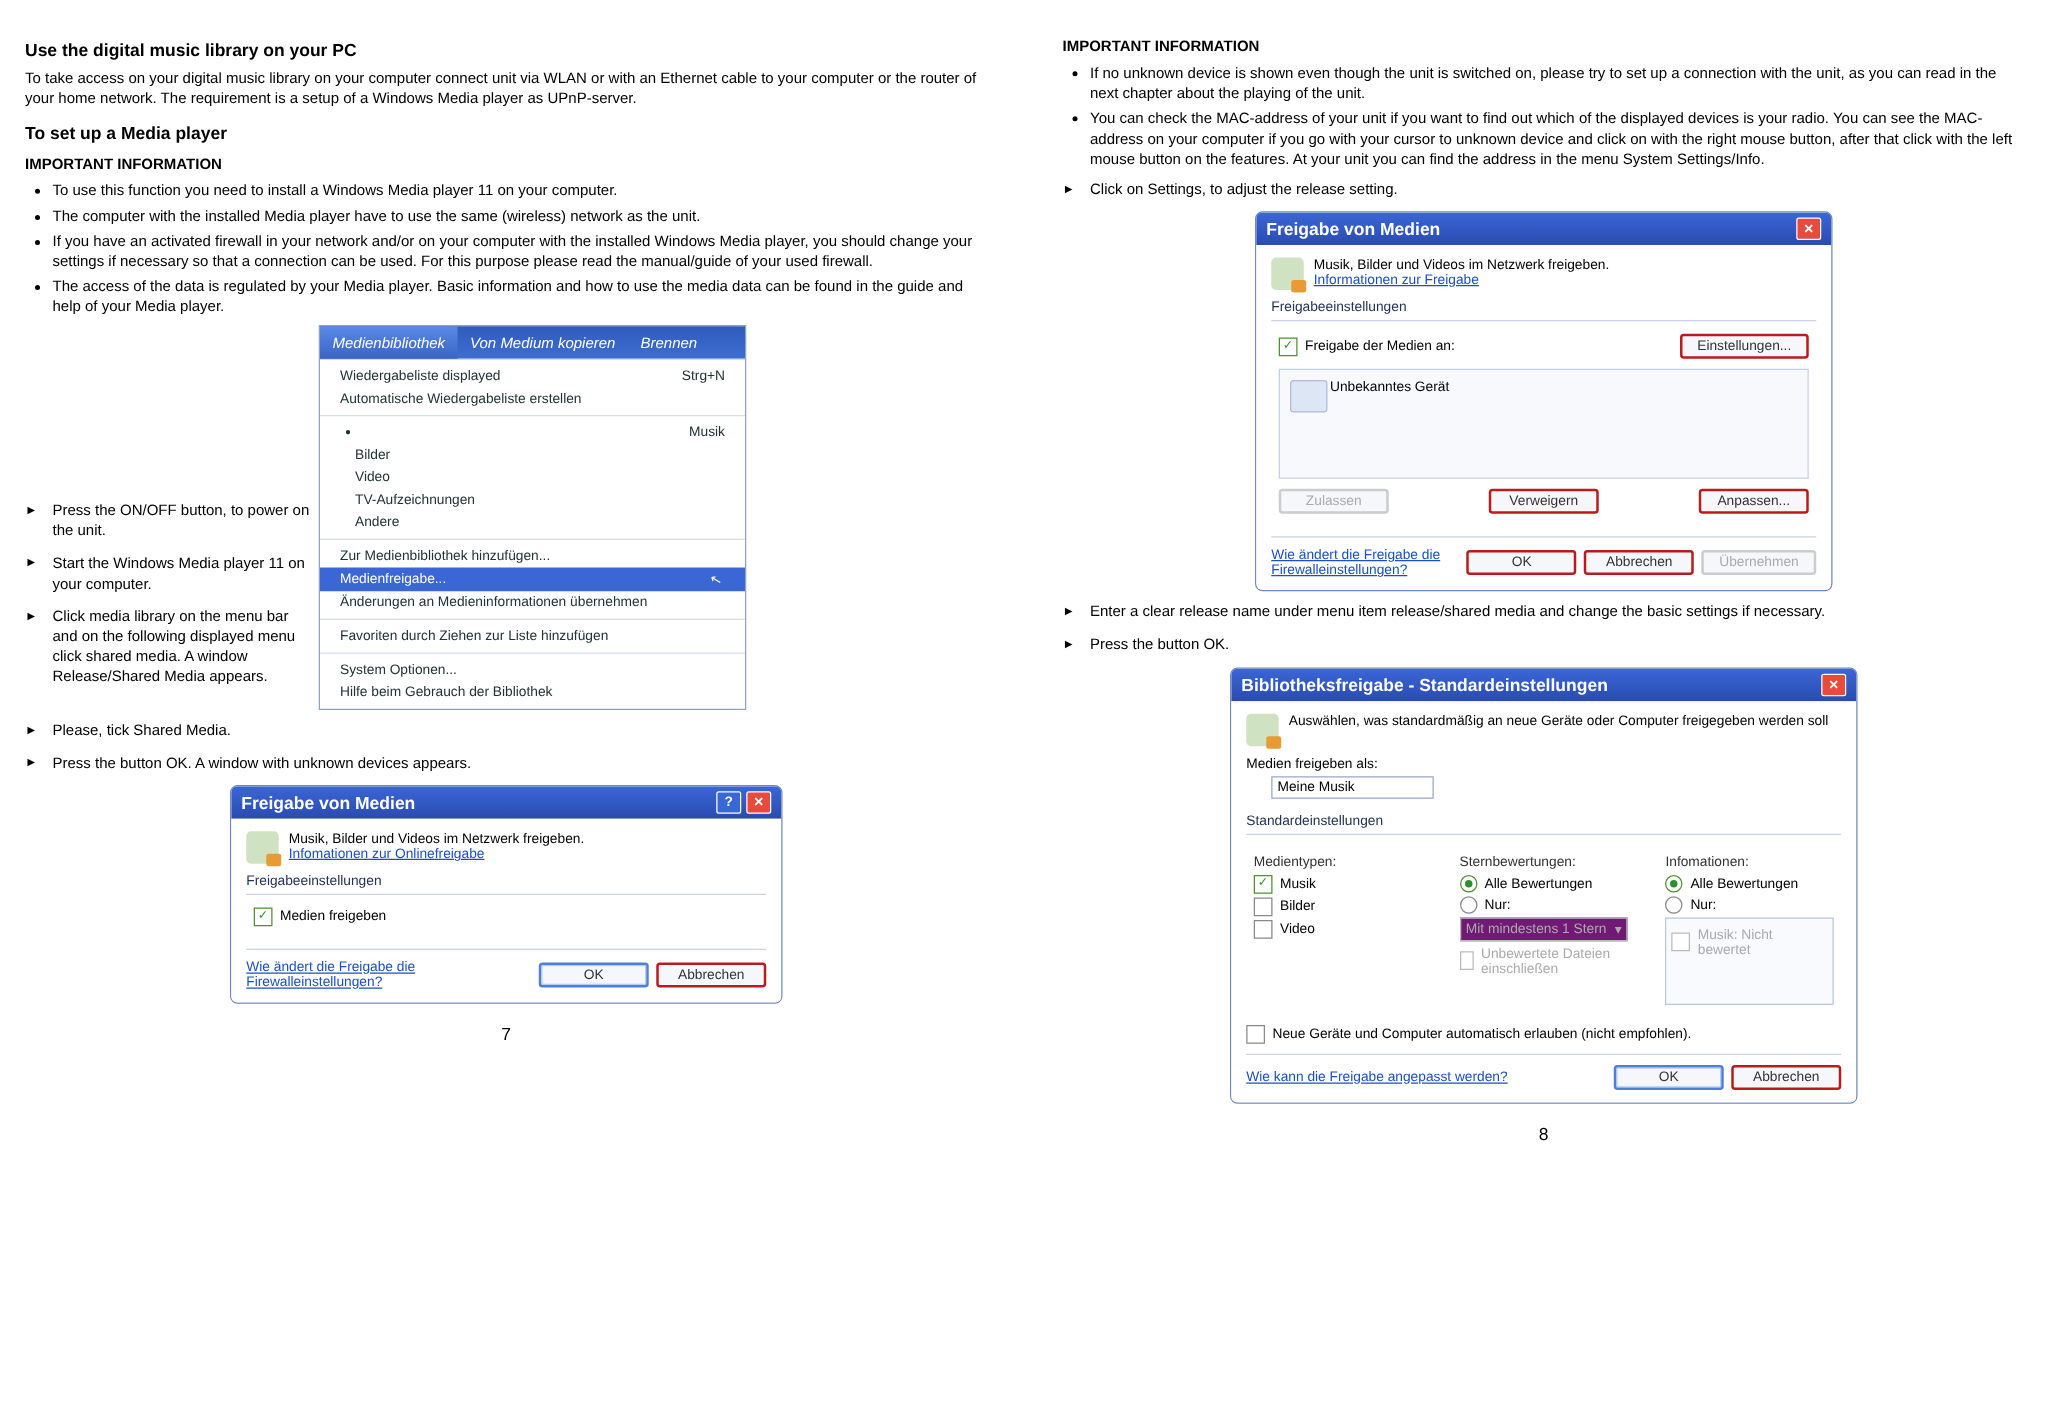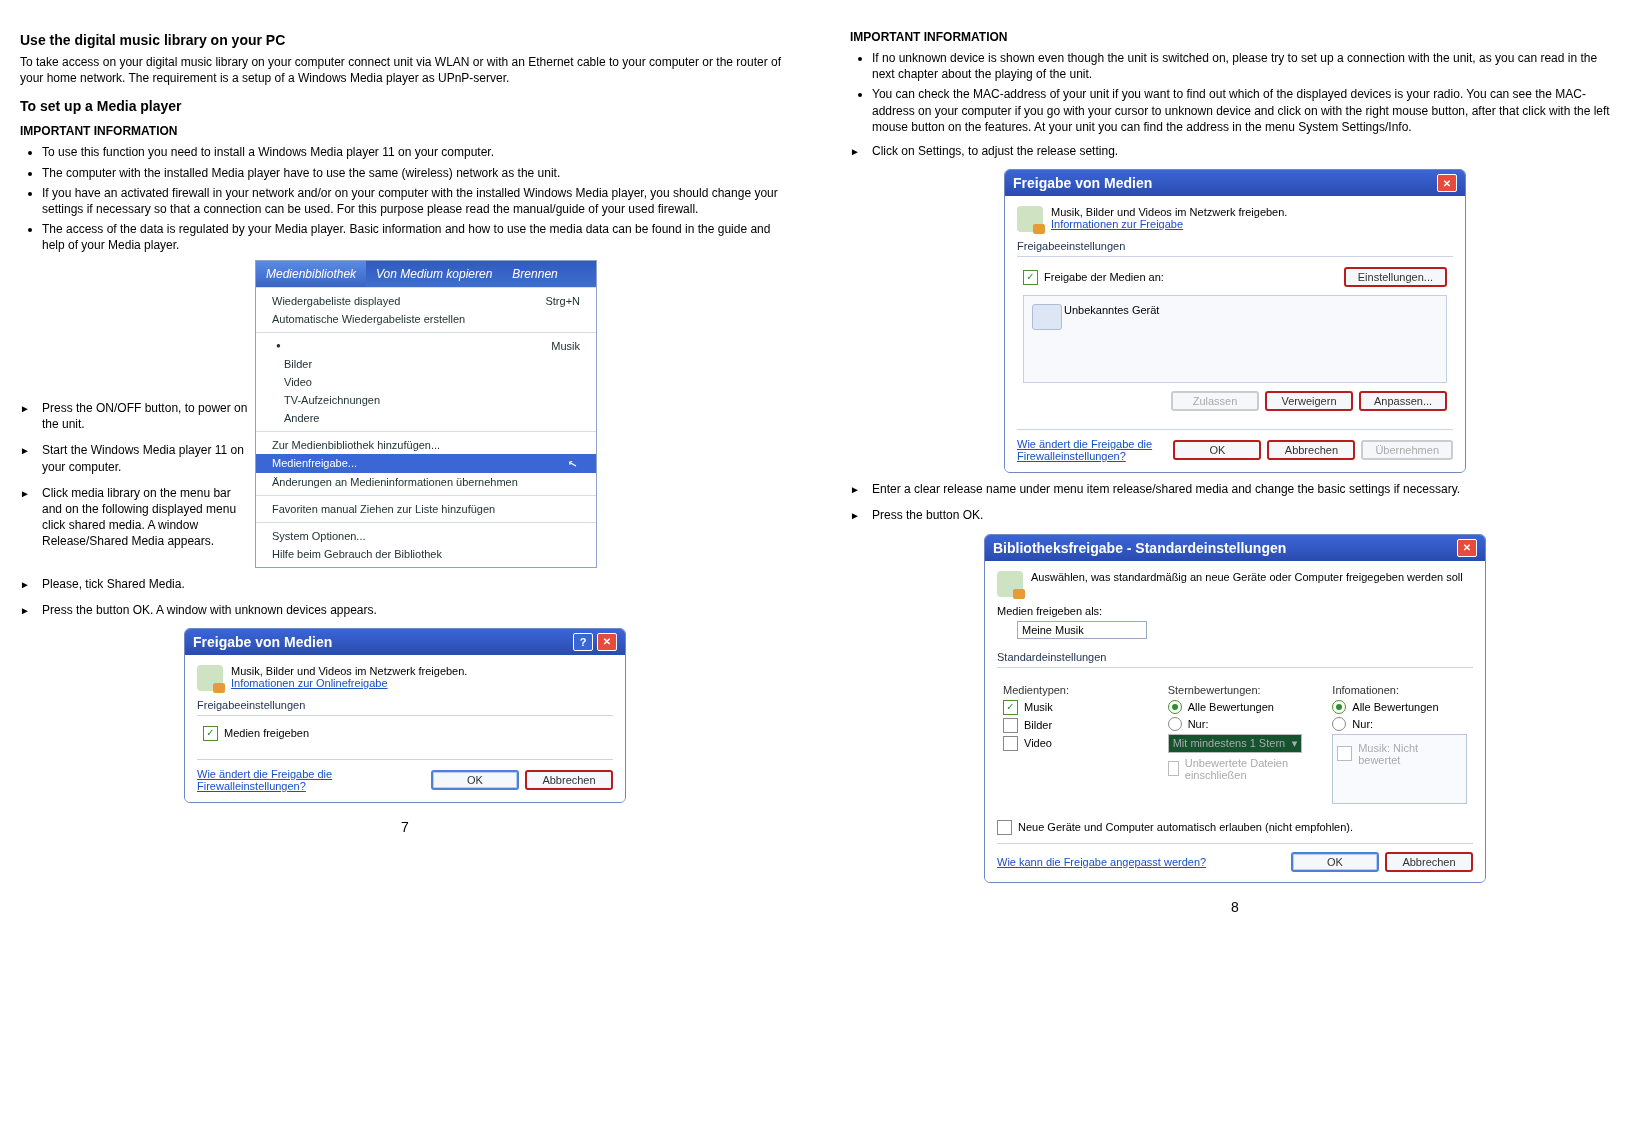--- a/index.html
+++ b/index.html
@@ -157,21 +157,21 @@
     border:1px solid #c6d0e4; background:#f7f9fd;
     padding:8px; margin-top:8px; height:70px;
     display:flex;gap:2px;
   }
   .device-icon{width:28px;height:24px;background:#dde6f5;border:1px solid #aebcd6;border-radius:3px;}
 
   .radio{width:12px;height:12px;border:1px solid #4f8f2f;border-radius:50%;display:inline-flex;align-items:center;justify-content:center;}
   .radio.sel::after{content:"";width:6px;height:6px;background:#2f8f2f;border-radius:50%;}
   .radio.off{border-color:#888;}
   .textbox{border:1px solid #9aa8c4;padding:2px 4px;background:#fff;display:inline-block;min-width:120px;}
-  .sel-box{border:1px solid #bbb;background:#14532d;color:#aaa;padding:2px 4px;display:flex;justify-content:space-between;align-items:center;}
+  .sel-box{border:1px solid #bbb;background:#701a75;color:#aaa;padding:2px 4px;display:flex;justify-content:space-between;align-items:center;}
   .list-box{border:1px solid #bbc6dc;background:#f8fafe;color:#aaa;padding:4px;height:60px;}
 
   .defaults-grid{display:flex;gap:30px;margin-top:6px;}
   .defaults-col{flex:1;}
   .defaults-col h4{font-size:11px;font-weight:normal;color:#333;margin:0 0 4px 0;}
   .opt{display:flex;align-items:center;gap:6px;margin:3px 0;}
 </style>
 </head>
 <body>
 
@@ -221,21 +221,21 @@
           </div>
           <div class="mgroup">
             <div class="mitem">Zur Medienbibliothek hinzufügen...</div>
             <div class="mitem sel">
               <span>Medienfreigabe...</span>
               <span class="cursor">↖</span>
             </div>
             <div class="mitem">Änderungen an Medieninformationen übernehmen</div>
           </div>
           <div class="mgroup">
-            <div class="mitem">Favoriten manual Ziehen zur Liste hinzufügen</div>
+            <div class="mitem">Favoriten durch Ziehen zur Liste hinzufügen</div>
           </div>
           <div class="mgroup">
             <div class="mitem">System Optionen...</div>
             <div class="mitem">Hilfe beim Gebrauch der Bibliothek</div>
           </div>
         </div>
       </div>
     </div>
 
     <ul class="arrows">
@@ -309,21 +309,21 @@
             <div class="checkbox-row">
               <span class="chk">✓</span>
               <span>Freigabe der Medien an:</span>
             </div>
             <span class="btn">Einstellungen...</span>
           </div>
           <div class="device-box">
             <div class="device-icon"></div>
             <div>Unbekanntes Gerät</div>
           </div>
-          <div class="btn-row" style="justify-content:flex-end;margin-top:8px;">
+          <div class="btn-row" style="justify-content:space-between;margin-top:8px;">
             <span class="btn disabled">Zulassen</span>
             <span class="btn">Verweigern</span>
             <span class="btn">Anpassen...</span>
           </div>
         </div>
         <div class="footer-row">
           <span class="link">Wie ändert die Freigabe die Firewalleinstellungen?</span>
           <span class="btn-row">
             <span class="btn">OK</span>
             <span class="btn">Abbrechen</span>

